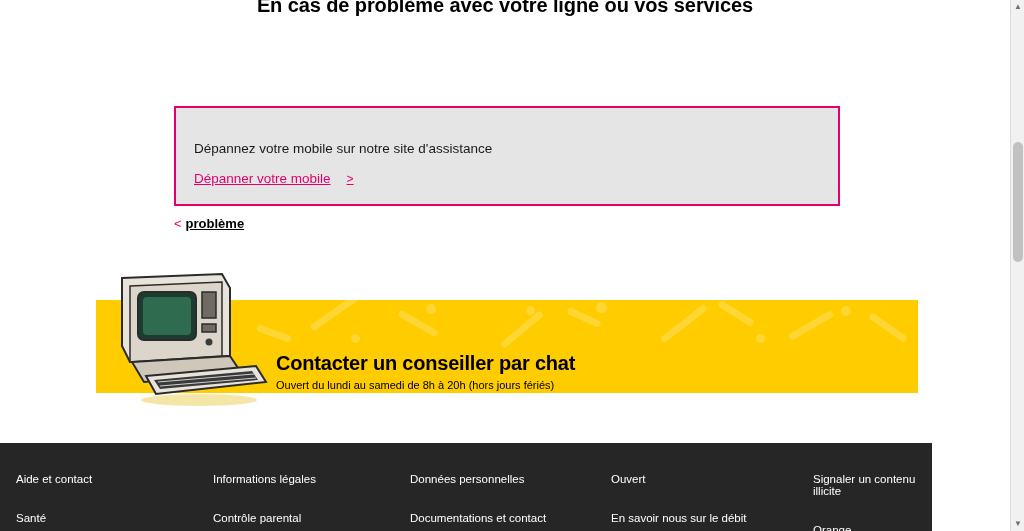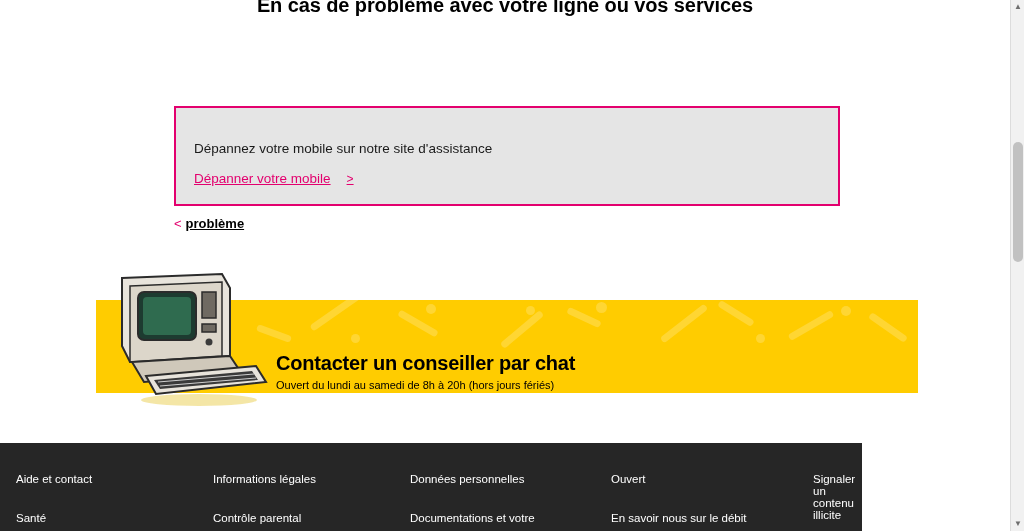--- a/index.html
+++ b/index.html
@@ -140,21 +140,21 @@
     width: 170px;
     height: 140px;
     z-index: 6;
   }
 
   
   .footer {
     position: absolute;
     left: 0;
     top: 443px;
-    width: 862px;
+    width: 932px;
     height: 88px;
     background: #262626;
   }
   .fcol { padding-left: 0; }
   .fcol:nth-child(1) { padding-left: 8px; }
   .fcol:nth-child(2) { padding-left: 4px; }
   .flink {
     display: block;
     color: #ffffff;
     font-size: 11.5px;
@@ -280,21 +280,21 @@
     <div class="fcol c1">
       <a class="flink">Aide et contact</a>
       <a class="flink">Santé</a>
     </div>
     <div class="fcol c2">
       <a class="flink">Informations légales</a>
       <a class="flink">Contrôle parental</a>
     </div>
     <div class="fcol c3">
       <a class="flink">Données personnelles</a>
-      <a class="flink">Documentations et votre</a>
+      <a class="flink">Documentations et contact</a>
     </div>
     <div class="fcol c4">
       <a class="flink">Ouvert</a>
       <a class="flink">En savoir nous sur le débit</a>
     </div>
     <div class="fcol c5">
       <a class="flink">Signaler un contenu illicite</a>
       <a class="flink">Orange</a>
     </div>
   </div>

